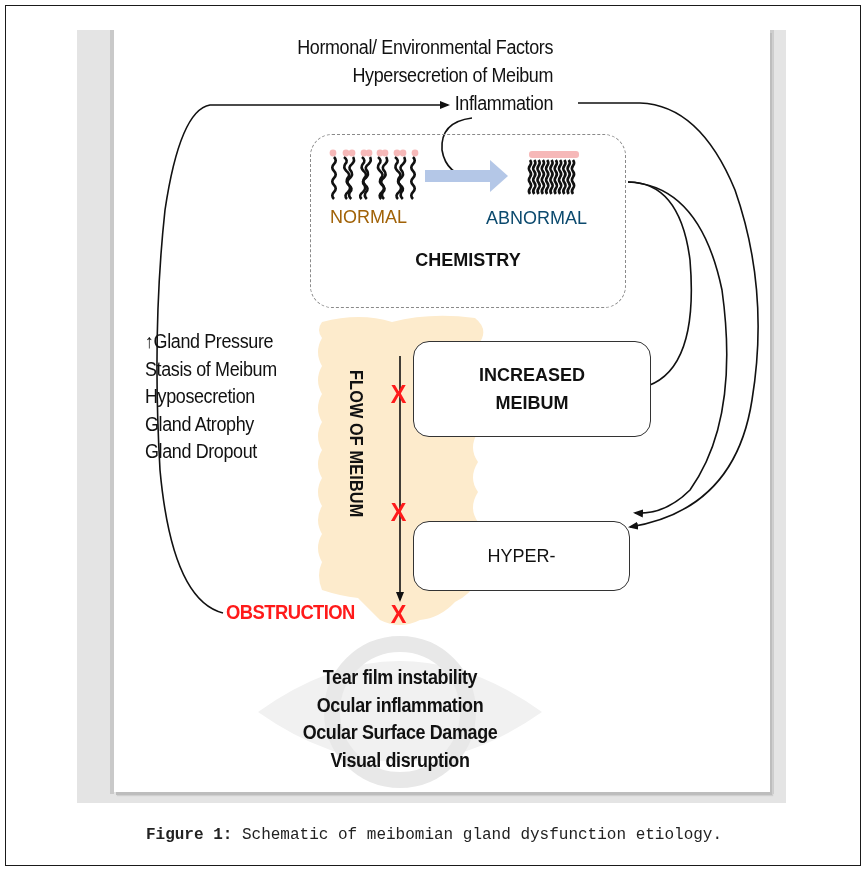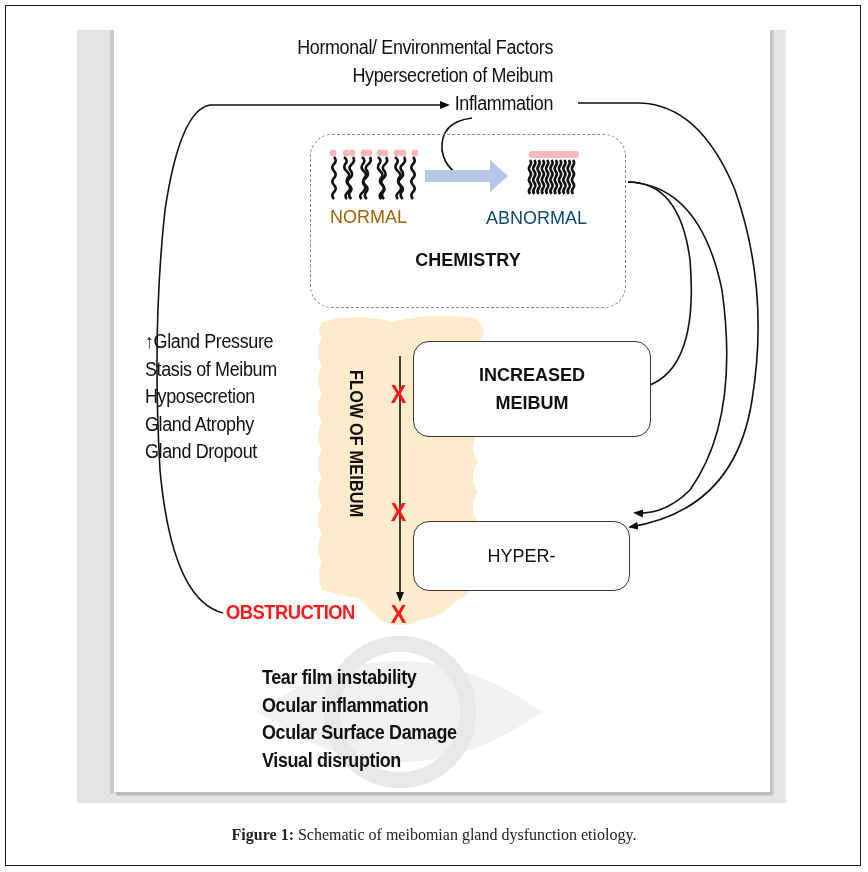--- a/index.html
+++ b/index.html
@@ -17,23 +17,23 @@
   .chem-box { position: absolute; left: 310px; top: 134px; width: 316px; height: 174px; border: 1.5px dashed #8a8a8a; border-radius: 22px; box-sizing: border-box; }
   .lbl-normal { left: 330px; top: 207px; font-size: 18px; color: #a16207; }
   .lbl-abnormal { left: 486px; top: 208px; font-size: 18px; color: #0c4a6e; }
   .lbl-alteration { left: 318px; top: 246px; width: 300px; text-align: center; font-size: 18px; font-weight: bold; line-height: 28px; color: #111; white-space: normal; }
   .box { position: absolute; border: 1.5px solid #333; border-radius: 16px; background: #fff; box-sizing: border-box; display: flex; flex-direction: column; justify-content: center; align-items: center; text-align: center; color: #111; font-size: 18px; line-height: 28px; }
   .box-visc { left: 413px; top: 341px; width: 238px; height: 96px; font-weight: bold; }
   .box-hyper { left: 413px; top: 477px; width: 217px; height: 70px; margin-top: 44px; }
   .flow-label { left: 344px; top: 370px; font-size: 18px; font-weight: bold; transform-origin: left top; transform: rotate(90deg) translate(0, -22px) scaleX(0.9); letter-spacing: 0.2px; }
   .red-x { position: absolute; color: #ff1a1a; font-weight: bold; font-size: 26px; line-height: 26px; transform: scaleX(0.9); }
   .obstruction { left: 226px; top: 601px; font-size: 20px; font-weight: bold; color: #ff1a1a; letter-spacing: -0.6px; transform: scaleX(0.92); transform-origin: left top; }
-  .effects { left: 250px; top: 664px; width: 300px; text-align: left; font-size: 19.5px; font-weight: bold; line-height: 27.5px; letter-spacing: -0.4px; }
+  .effects { left: 250px; top: 664px; width: 300px; text-align: center; font-size: 19.5px; font-weight: bold; line-height: 27.5px; letter-spacing: -0.4px; }
   .effects div { transform: scaleX(0.92); }
-  .caption { left: 0; top: 826px; width: 868px; text-align: center; font-family: Liberation Serif, serif; font-size: 16px; color: #222; }
+  .caption { left: 0; top: 826px; width: 868px; text-align: center; font-family: Liberation Mono, monospace; font-size: 16px; color: #222; }
   .caption b { font-weight: bold; }
 </style>
 </head>
 <body>
 
 <div class="outer-frame"></div>
 <div class="grey-panel"></div>
 <div class="sheet-edge-left"></div>
 <div class="sheet-edge-right"></div>
 <div class="sheet"></div>

